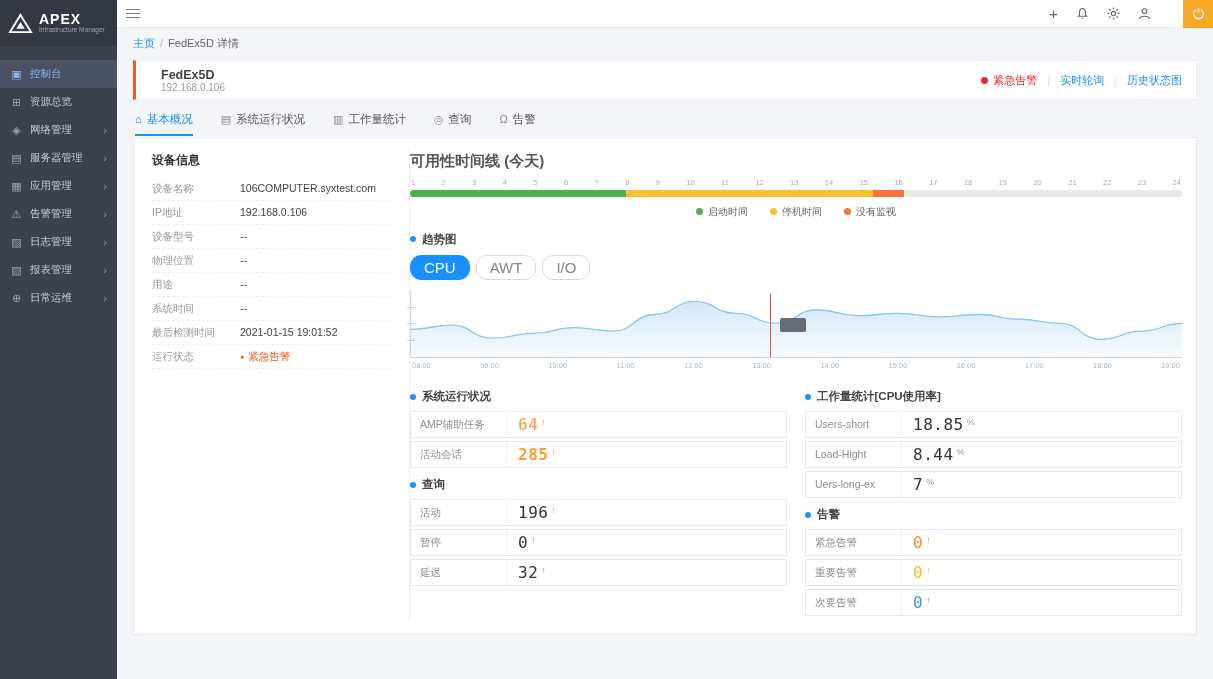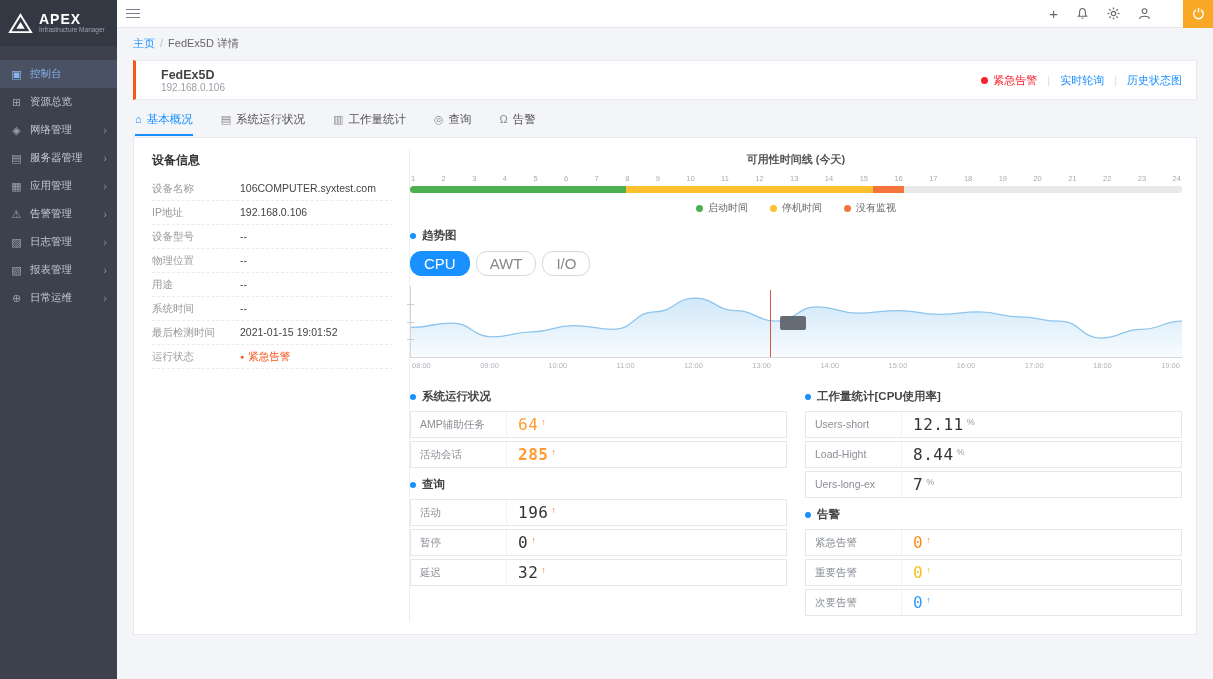--- a/index.html
+++ b/index.html
@@ -65,21 +65,21 @@
   .info-col { width:262px; flex-shrink:0; border-right:1px solid #efefef; padding:2px 16px 0 4px; }
   .info-title { font-size:12px; font-weight:bold; color:#333; margin-bottom:8px; }
   .info-row { display:flex; padding:4.5px 0; border-bottom:1px dashed #ebebeb; font-size:10.5px; }
   .di-label { width:88px; color:#999; flex-shrink:0; }
   .di-value { color:#444; word-break:break-all; }
   .di-value.alert { color:#fa541c; }
   .di-value.alert::before { content:"●"; font-size:7px; margin-right:4px; vertical-align:1px; }
 
   
   .right-col { flex:1; min-width:0; display:flex; flex-direction:column; padding-top:2px; }
-  .tl-title { text-align:center; font-size:11px; font-weight:bold; color:#555; margin-bottom:7px; }
+  .tl-title { font-size:15px; font-weight:bold; color:#555; margin-bottom:7px; }
   .tl-hours { display:flex; justify-content:space-between; font-size:7.5px; color:#a7abb2; padding:0 1px 3px; }
   .tl-bar { height:10px; border-radius:5px; overflow:hidden; display:flex; background:#eaeaea; }
   .tl-bar i { display:block; height:100%; }
   .tl-legend { display:flex; justify-content:center; gap:22px; margin-top:8px; }
   .lg-item { display:flex; align-items:center; gap:5px; font-size:10px; color:#666; }
   .lg-dot { width:7px; height:7px; border-radius:50%; display:inline-block; }
 
   .sec-head { display:flex; align-items:center; gap:6px; font-size:11.5px; font-weight:bold; color:#444; }
   .bullet { width:6px; height:6px; border-radius:50%; background:#1890ff; flex-shrink:0; }
   .trend-head { margin:13px 0 8px; }
@@ -488,21 +488,21 @@
               <div class="stat-sec">
                 <div class="sec-head">
                     <i class="bullet"></i>
                     <span>工作量统计[CPU使用率]</span>
                   </div>
                 <div>
 
                     <div class="stat-row">
                       <div class="stat-label">Users-short</div>
                       <div class="stat-value">
-                        <span class="num" style="color: rgb(51, 51, 51);">12.11</span>
+                        <span class="num" style="color: rgb(51, 51, 51);">18.85</span>
                         <span class="sfx" style="color: rgb(153, 153, 153);">%</span>
                       </div>
                     </div>
 
                     <div class="stat-row">
                       <div class="stat-label">Load-Hight</div>
                       <div class="stat-value">
                         <span class="num" style="color: rgb(51, 51, 51);">8.44</span>
                         <span class="sfx" style="color: rgb(153, 153, 153);">%</span>
                       </div>

